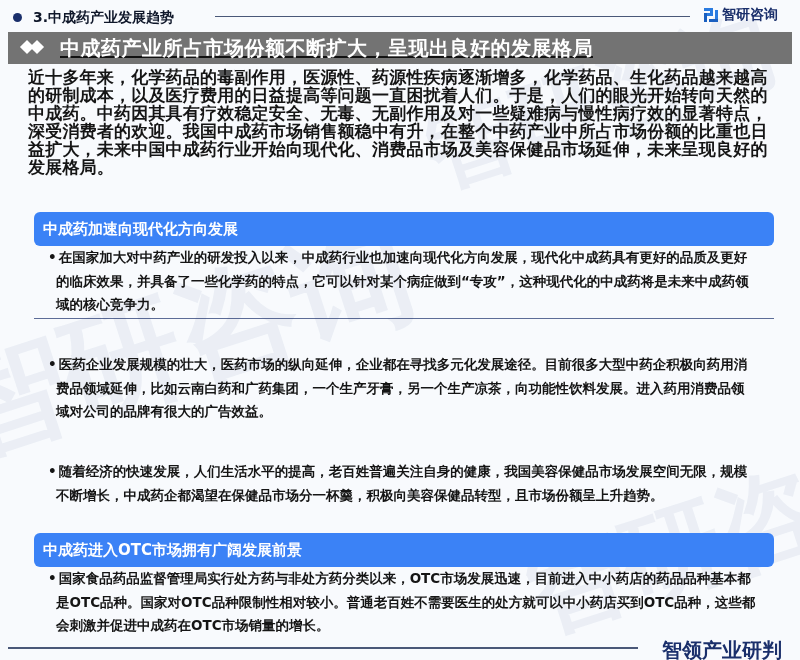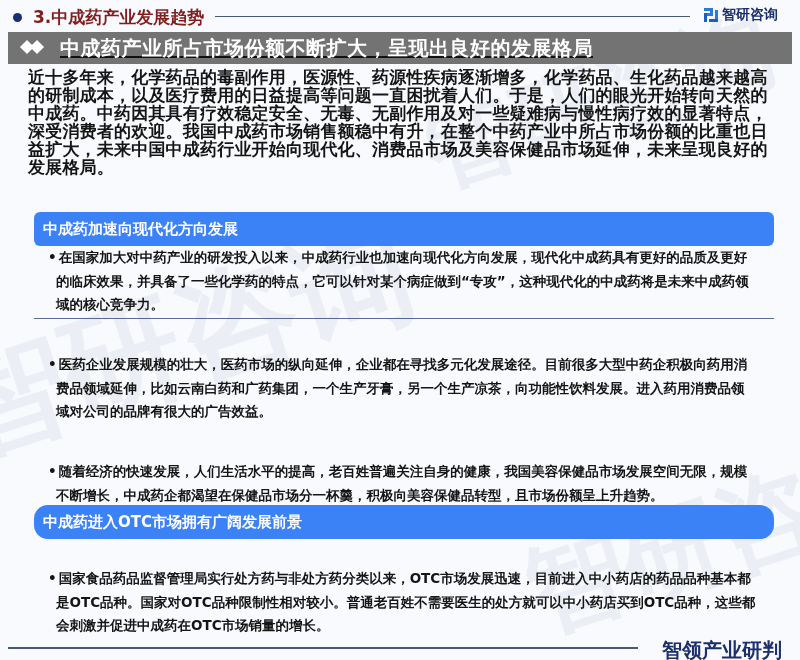--- a/index.html
+++ b/index.html
@@ -17,22 +17,22 @@
     transform: rotate(-18deg); white-space: nowrap;
   }
 
   
   .topbar { position: absolute; left: 0; top: 0; width: 800px; height: 30px; }
   .topbar .dot {
     position: absolute; left: 13px; top: 13px; width: 9px; height: 9px;
     border-radius: 50%; background: #1a2f6b;
   }
   .topbar .section-title {
-    position: absolute; left: 33px; top: 5px; font-size: 17px; font-weight: bold;
-    color: #7f1d1d; line-height: 24px;
+    position: absolute; left: 33px; top: 5px; font-size: 14px; font-weight: bold;
+    color: #0f172a; line-height: 24px;
   }
   .topbar .rule {
     position: absolute; left: 215px; top: 16px; width: 475px; height: 1px; background: #4a5878;
   }
   .logo { position: absolute; left: 704px; top: 6px; display: flex; align-items: center; gap: 4px; }
   .logo-mark { width: 14px; height: 14px; position: relative; }
   .logo-mark span { position: absolute; background: #2a7be0; }
   .logo-name { font-size: 14px; font-weight: bold; color: #1a2f6b; }
 
   
@@ -119,21 +119,21 @@
   <div class="sec-rule" style="top:318px;"></div>
 
   <div class="sec-body" style="top:353px;">
     <span class="bullet">•</span><span>医药企业发展规模的壮大，医药市场的纵向延伸，企业都在寻找多元化发展途径。目前很多大型中药企积极向药用消费品领域延伸，比如云南白药和广药集团，一个生产牙膏，另一个生产凉茶，向功能性饮料发展。进入药用消费品领域对公司的品牌有很大的广告效益。</span>
   </div>
 
   <div class="sec-body" style="top:460px;">
     <span class="bullet">•</span><span>随着经济的快速发展，人们生活水平的提高，老百姓普遍关注自身的健康，我国美容保健品市场发展空间无限，规模不断增长，中成药企都渴望在保健品市场分一杯羹，积极向美容保健品转型，且市场份额呈上升趋势。</span>
   </div>
 
-  <div class="sec-head" style="top:505px;border-radius:14px;">中成药进入OTC市场拥有广阔发展前景</div>
+  <div class="sec-head" style="top:533px;">中成药进入OTC市场拥有广阔发展前景</div>
   <div class="sec-body" style="top:567px;">
     <span class="bullet">•</span><span>国家食品药品监督管理局实行处方药与非处方药分类以来，OTC市场发展迅速，目前进入中小药店的药品品种基本都是OTC品种。国家对OTC品种限制性相对较小。普通老百姓不需要医生的处方就可以中小药店买到OTC品种，这些都会刺激并促进中成药在OTC市场销量的增长。</span>
   </div>
 
   <div class="footer-rule"></div>
   <div class="footer-rule2"></div>
   <div class="slogan">智领产业研判未来</div>
 </div>
 
 </body></html>

